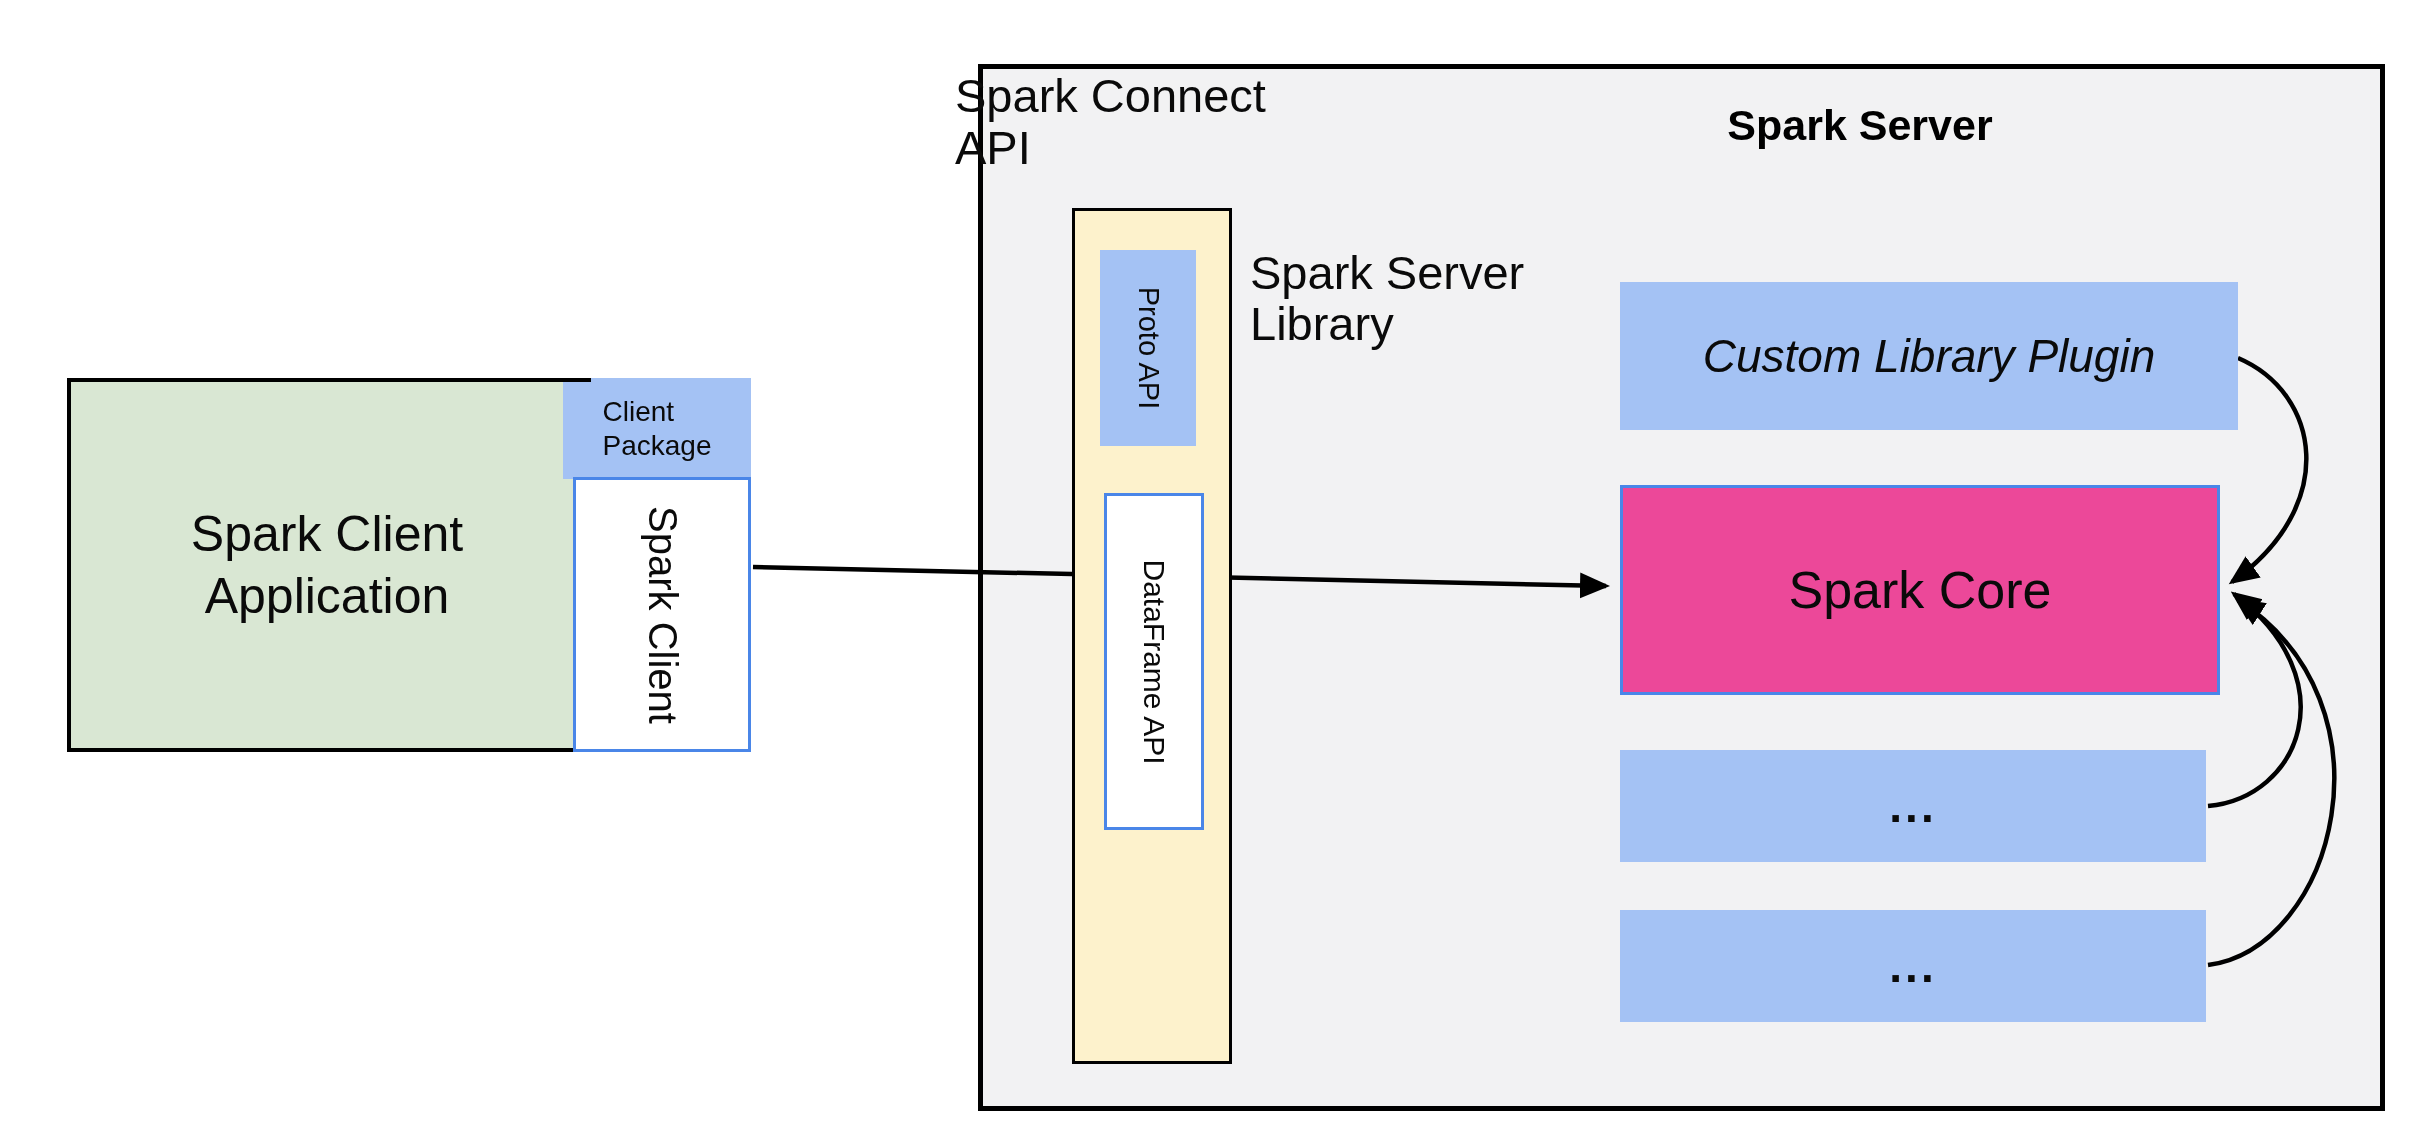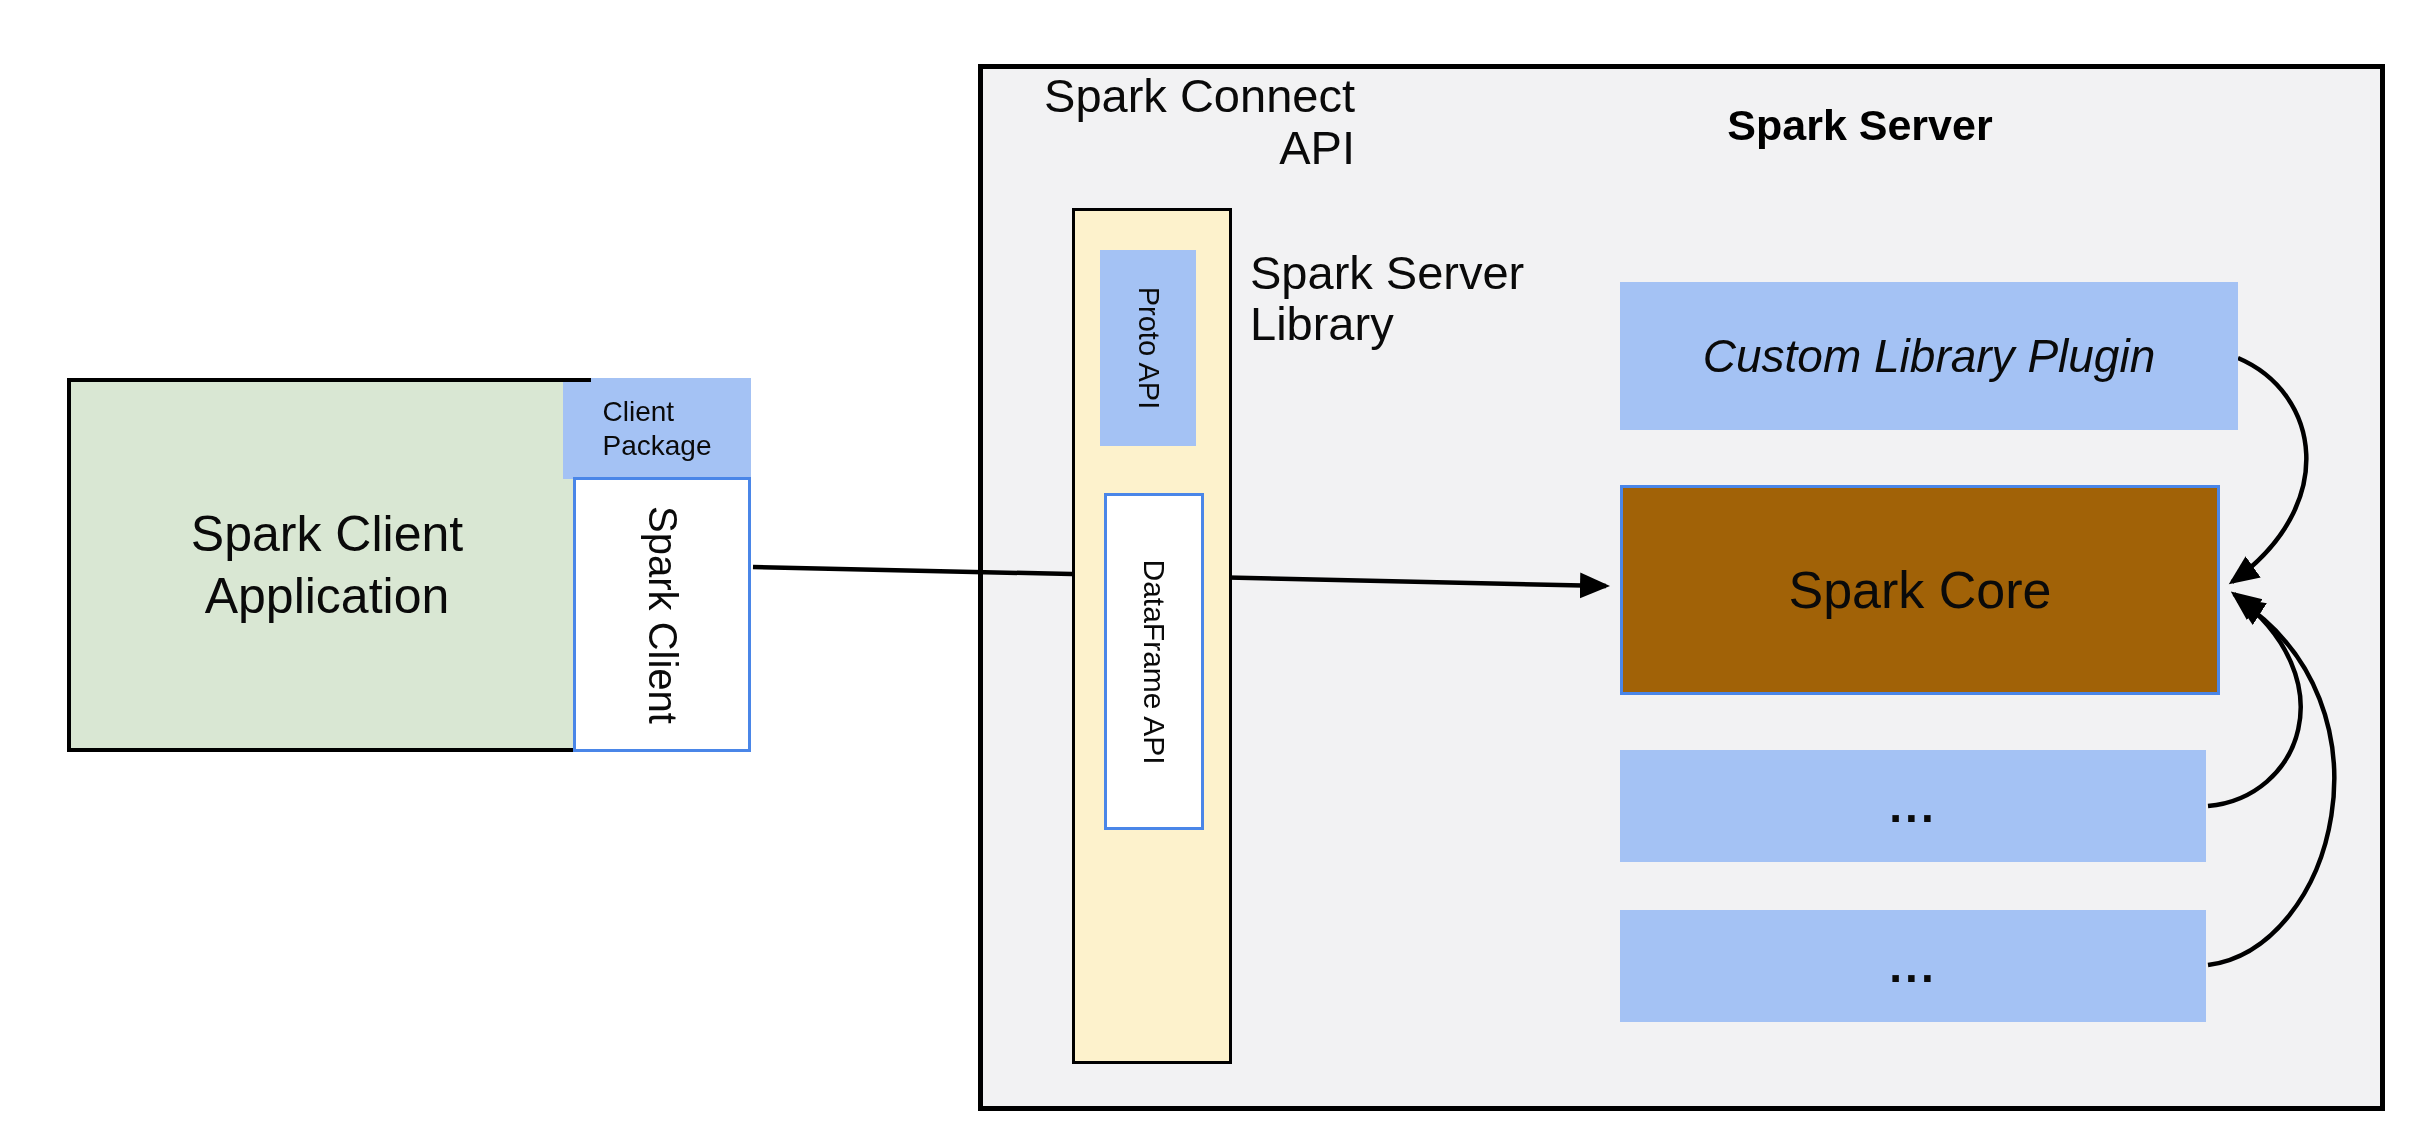--- a/index.html
+++ b/index.html
@@ -83,21 +83,21 @@
     white-space: nowrap;
   }
   #spark-client-box .vtext { font-size: 40px; }
   #proto-api-box .vtext { font-size: 29px; }
   #dataframe-api-box .vtext { font-size: 30px; }
 
   
   .region-label { z-index: 4; white-space: pre-line; }
   #spark-connect-api-label {
     left: 955px; top: 70px; width: 400px;
-    font-size: 47px; line-height: 52px; text-align: right;
+    font-size: 47px; line-height: 52px; text-align: left;
   }
   #spark-server-library-label {
     left: 1250px; top: 247px; width: 400px;
     font-size: 47px; line-height: 51px; text-align: left;
   }
   #spark-server-label {
     left: 1660px; top: 101px; width: 400px;
     font-size: 43px; font-weight: 700; text-align: center; color: #000;
   }
 
@@ -105,21 +105,21 @@
   .server-block {
     left: 1620px;
     background: var(--accent-blue-fill, #a4c2f4);
     z-index: 3;
     display: flex; align-items: center; justify-content: center;
   }
   #custom-library-plugin-box { top: 282px; width: 618px; height: 148px; }
   #custom-library-plugin-box .label { font-size: 46px; font-style: italic; }
   #spark-core-box {
     left: 1620px; top: 485px; width: 600px; height: 210px;
-    background: #a16207;
+    background: #ec4899;
     border: 3px solid var(--blue-border, #4a86e8);
     z-index: 3;
     display: flex; align-items: center; justify-content: center;
   }
   #spark-core-box .label { font-size: 52px; }
   #plugin-placeholder-1 { top: 750px; width: 586px; height: 112px; }
   #plugin-placeholder-2 { top: 910px; width: 586px; height: 112px; }
   .server-block .dots { font-size: 46px; font-weight: 700; letter-spacing: 3px; }
 
   svg path { fill: none; stroke: var(--line-black, #000); stroke-width: 4.5; }

